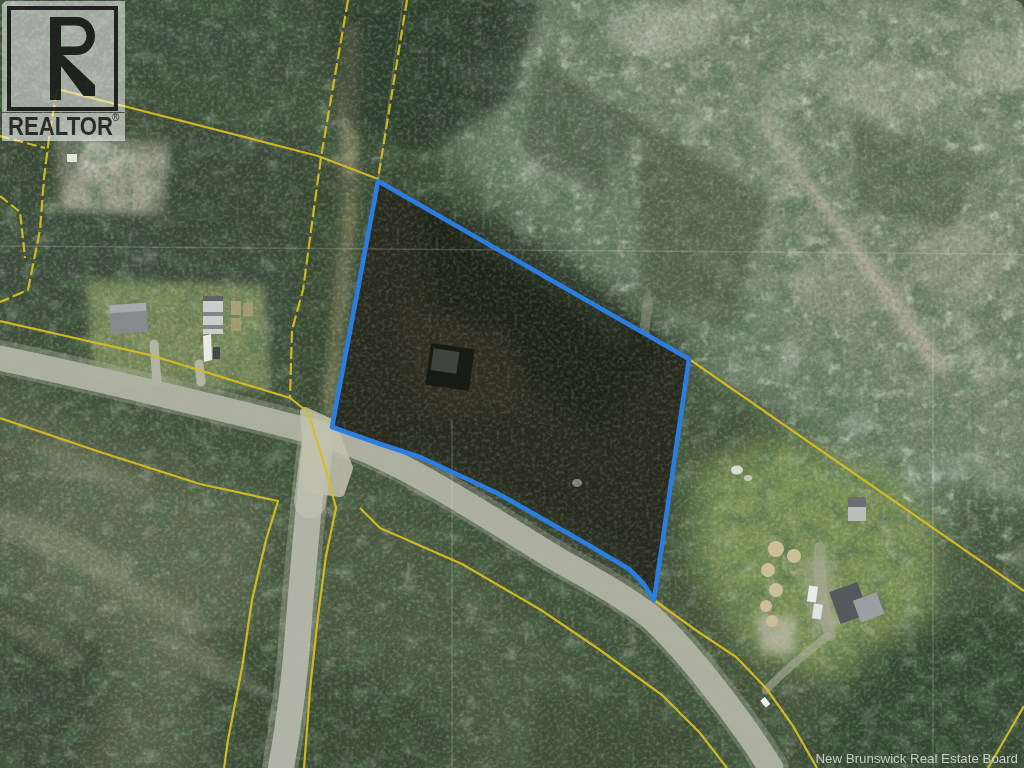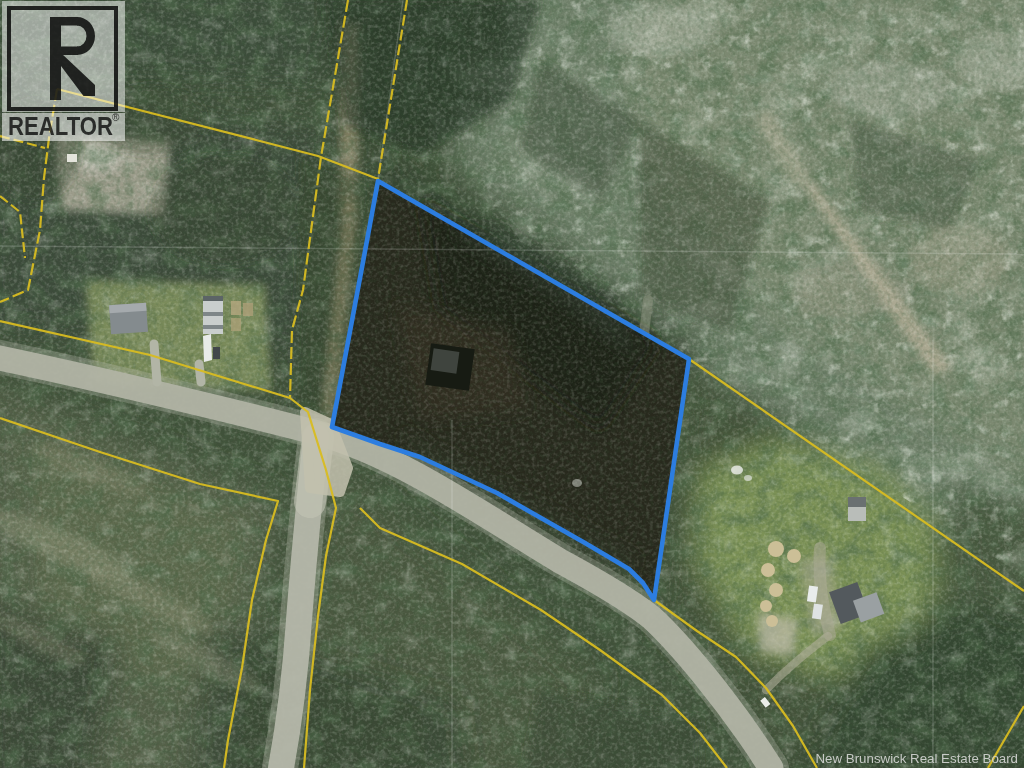--- a/index.html
+++ b/index.html
@@ -1,16 +1,16 @@
 <!DOCTYPE html>
 <html><head>
 <meta charset="utf-8">
 <style>
 html,body{margin:0;padding:0;background:#46553f;}
-#wrap{position:relative;width:1024px;height:768px;overflow:hidden;font-family:"Liberation Sans", sans-serif;}
+#wrap{position:relative;width:1024px;height:768px;overflow:hidden;font-family:"Liberation Sans", sans-serif;border-radius:11px;}
 </style>
 </head>
 <body>
 <div id="wrap">
 <svg width="1024" height="768" viewBox="0 0 1024 768">
 <defs>
   <filter id="blur8">
           <feGaussianBlur stdDeviation="8"></feGaussianBlur>
         </filter>
   <filter id="blur14">

